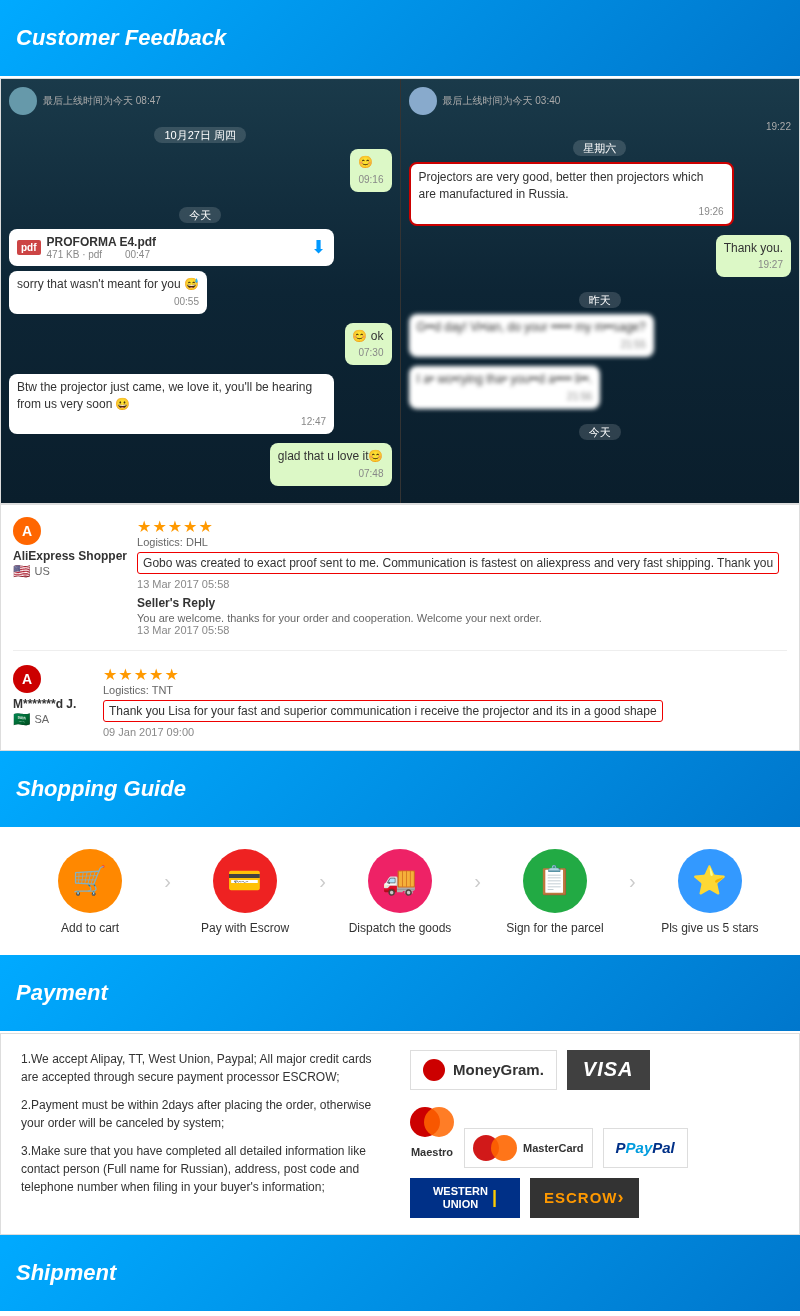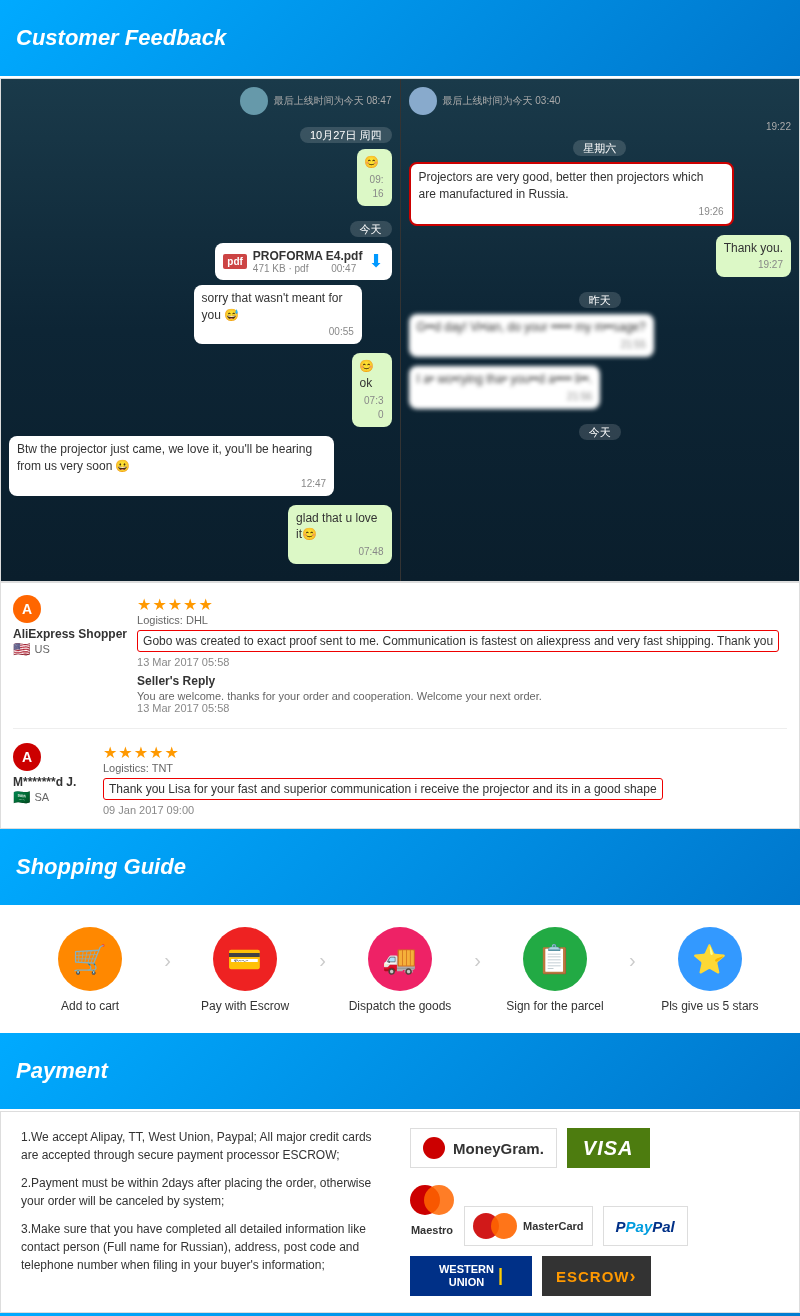--- a/index.html
+++ b/index.html
@@ -51,21 +51,20 @@
     .chat-left, .chat-right {
       flex: 1;
       padding: 8px;
       position: relative;
       overflow: hidden;
       min-height: 380px;
     }
     .chat-left {
       background: linear-gradient(180deg, #1a3a4a 0%, #0d2535 50%, #0a1e2c 100%);
       border-right: 1px solid #333;
-      align-items: flex-end;
     }
     .chat-right {
       background: linear-gradient(180deg, #1a3a4a 0%, #0d2535 50%, #0a1e2c 100%);
     }
 
     .chat-header-bar {
       display: flex;
       align-items: center;
       margin-bottom: 6px;
       font-size: 11px;
@@ -261,21 +260,21 @@
       color: #cc0000;
       font-size: 16px;
       gap: 4px;
     }
     .logo-moneygram .mg-dot {
       width: 22px; height: 22px; border-radius: 50%;
       background: #cc0000;
       margin-right: 4px;
     }
     .logo-visa {
-      background: #4d7c0f;
+      background: #404040;
       color: #fff;
       font-size: 20px;
       font-style: italic;
       letter-spacing: 1px;
       padding: 6px 16px;
     }
     .logo-mastercard {
       background: #fff;
       border: 1px solid #ddd;
       display: flex;
@@ -572,21 +571,21 @@
             <div class="mc-orange"></div>
             <span class="mc-label">MasterCard</span>
           </div>
           <div class="logo-badge logo-paypal">
             <span class="pp-p1">P</span>
               <span class="pp-p2">Pay</span>
               <span class="pp-p1">Pal</span>
           </div>
         </div>
         <div class="logos-row">
-          <div class="logo-badge logo-western" style="width:122px;">
+          <div class="logo-badge logo-western" style="width:110px;">
             <span>WESTERN<br>UNION</span>
             <span style="margin-left:4px;font-size:18px;color:#ffcc00;">|</span>
           </div>
           <div class="logo-badge logo-escrow">
             <span>ESCROW</span>
             <span class="escrow-arrow" style="font-size:18px;">›</span>
           </div>
         </div>
       </div>
     </div>

